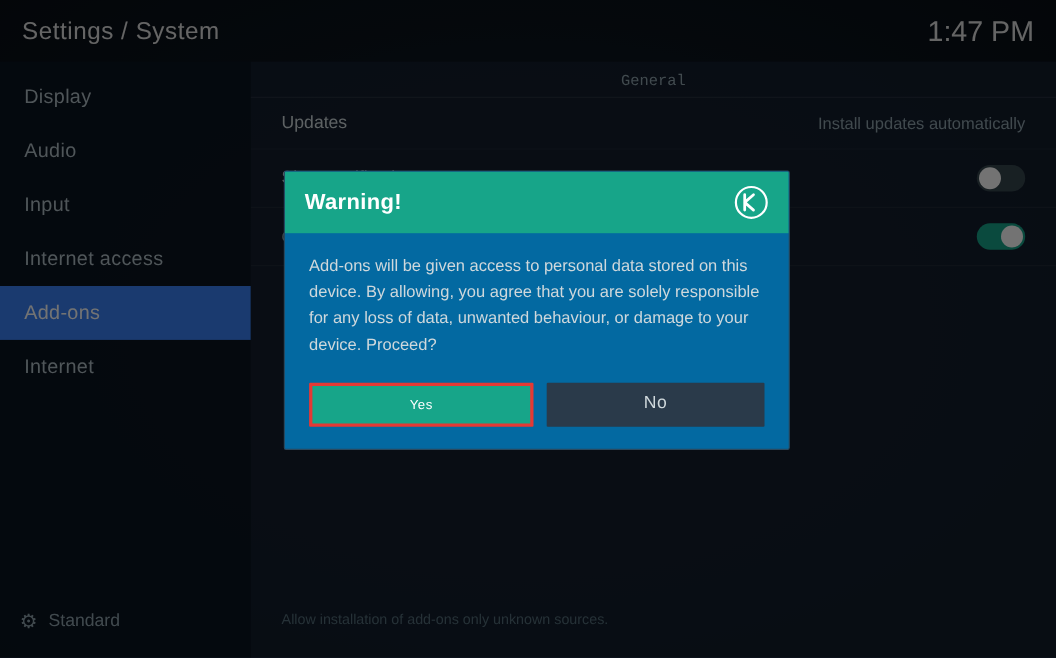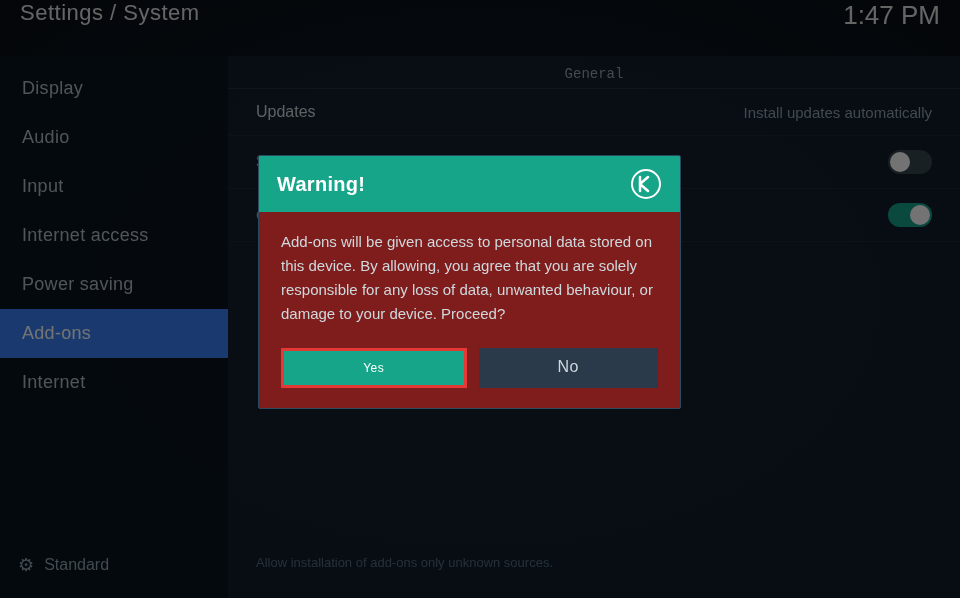--- a/index.html
+++ b/index.html
@@ -18,21 +18,21 @@
       inset: 0;
       background: radial-gradient(ellipse at center, #1c2a3a 0%, #0d1520 100%);
     }
 
     
     .header {
       position: absolute;
       top: 0; left: 0; right: 0;
       height: 56px;
       display: flex;
-      align-items: flex-start;
+      align-items: center;
       justify-content: space-between;
       padding: 0 20px;
       background: rgba(0,0,0,0.3);
       z-index: 10;
     }
     .header-title {
       color: #e0e0e0;
       font-size: 22px;
       font-weight: 300;
       letter-spacing: 0.5px;
@@ -152,22 +152,22 @@
       inset: 0;
       background: rgba(0,0,0,0.55);
       z-index: 50;
     }
 
     
     .dialog {
       position: absolute;
       top: 155px;
       left: 258px;
-      width: 423px;
-      background: #7f1d1d;
+      width: 460px;
+      background: #0369a1;
       border: 1px solid #2a4a60;
       z-index: 100;
       border-radius: 2px;
       overflow: hidden;
     }
     .dialog-header {
       background: #17a589;
       padding: 12px 18px;
       display: flex;
       align-items: center;
@@ -236,23 +236,20 @@
     </div>
     <div class="sidebar-item">
       <span>Audio</span>
     </div>
     <div class="sidebar-item">
       <span>Input</span>
     </div>
     <div class="sidebar-item">
       <span>Internet access</span>
     </div>
-    <div class="sidebar-item">
-      <span>Power saving</span>
-    </div>
     <div class="sidebar-item active">
       <span>Add-ons</span>
     </div>
     <div class="sidebar-item">
       <span>Internet</span>
     </div>
   </div>
   <div class="sidebar-footer">
     <span class="gear-icon">⚙</span>
     <span>Standard</span>

